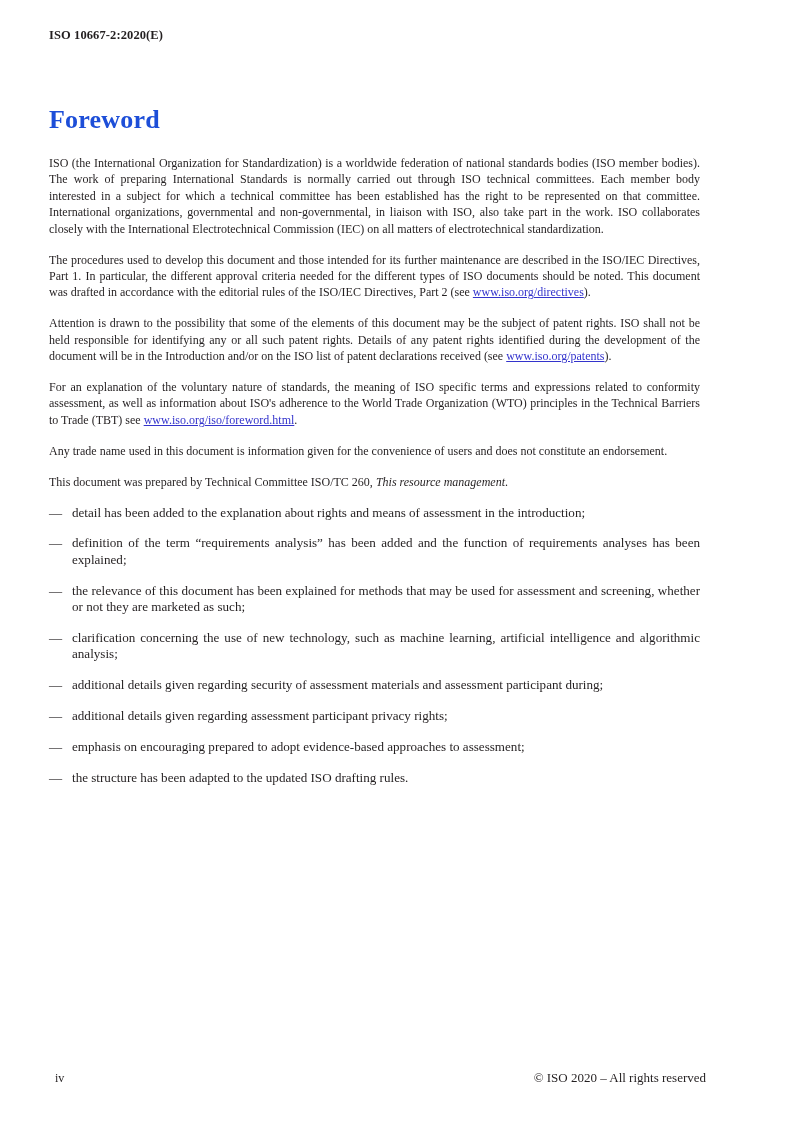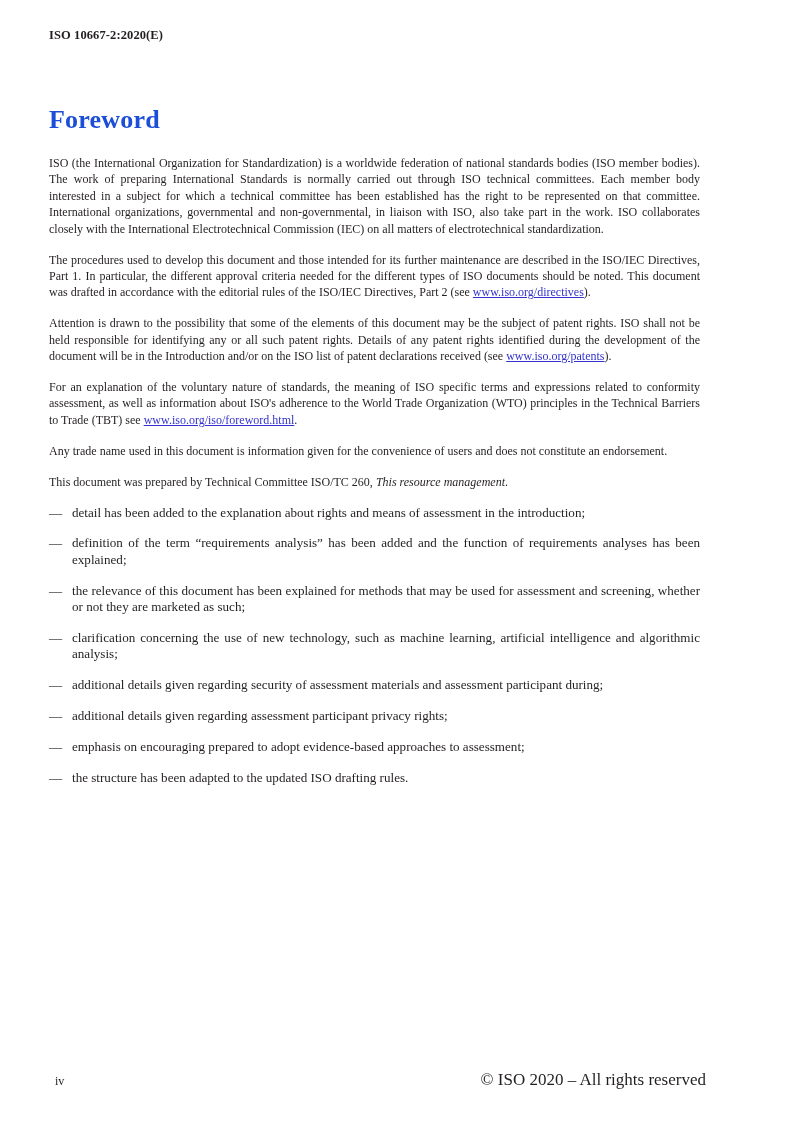--- a/index.html
+++ b/index.html
@@ -97,21 +97,21 @@
     color: #231f20;
     display: flex;
     justify-content: space-between;
     align-items: baseline;
     margin-left: 6px;
   }
   .footer .pagenum {
     font-size: 12px;
   }
   .footer .copyright {
-    font-size: 17px;
+    font-size: 13px;
   }
 </style>
 </head>
 <body>
 
 <div class="page">
 
   <div class="doc-header">ISO 10667-2:2020(E)</div>
 
   <h1 class="title">Foreword</h1>

